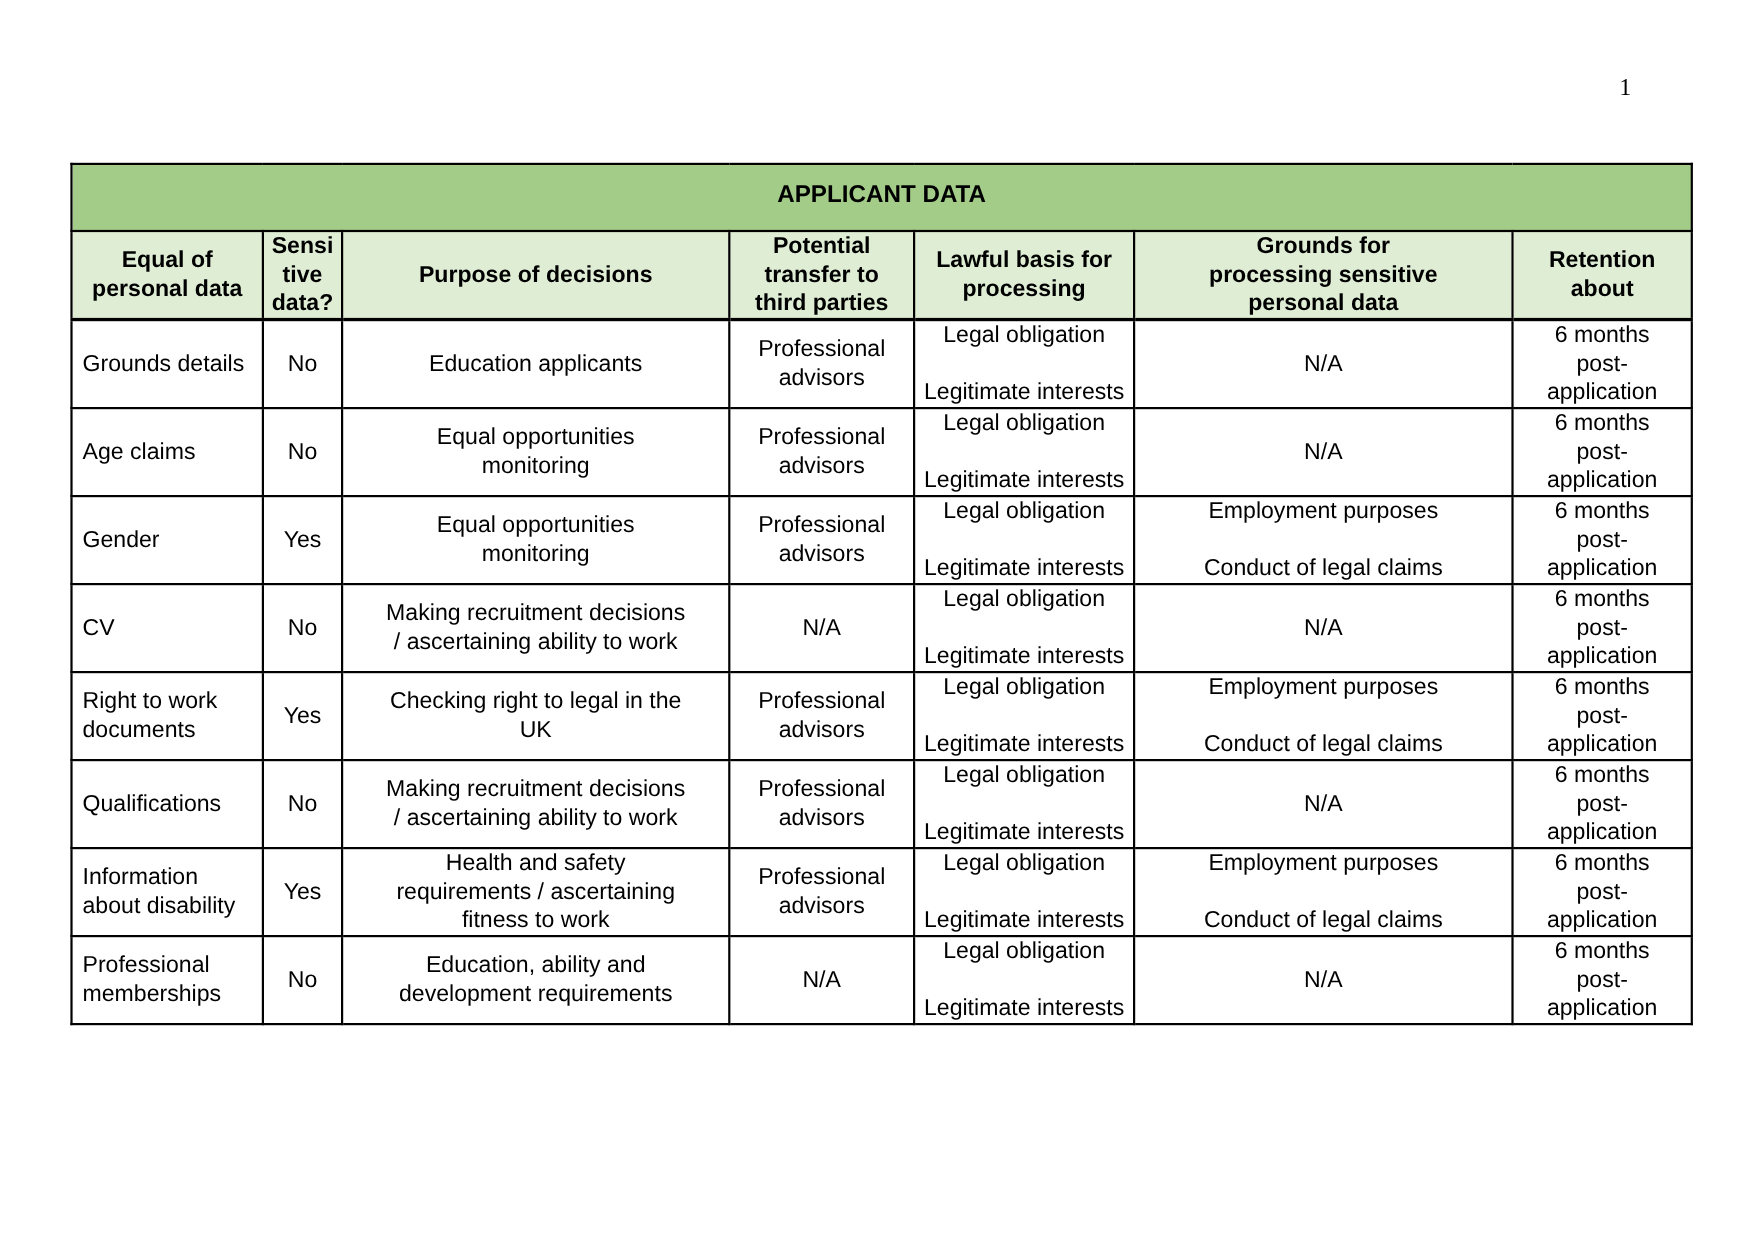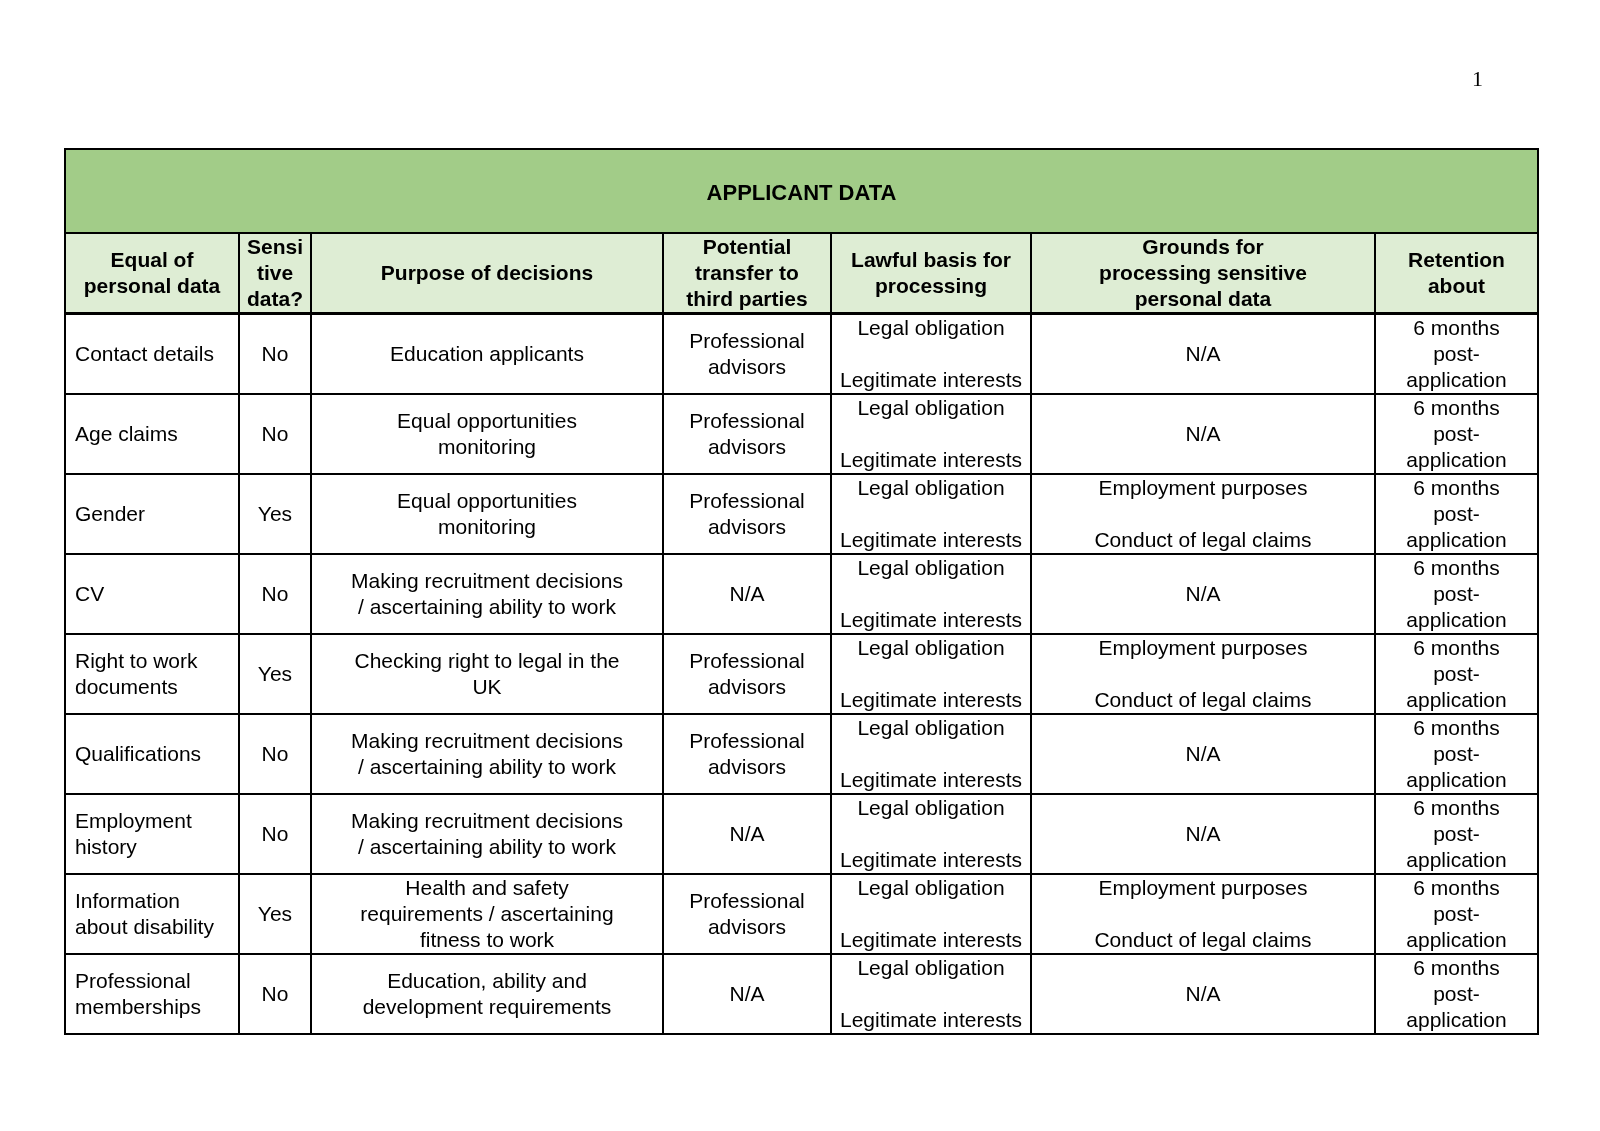--- a/index.html
+++ b/index.html
@@ -37,26 +37,26 @@
     border: 2px solid #000000;
     font-size: 21px;
     line-height: 26px;
     white-space: pre-line;
     text-align: center;
     vertical-align: middle;
     padding: 0;
     overflow: hidden;
   }
   tr.title-row th {
-    height: 84px;
+    height: 61px;
     background: #A2CC88;
     font-size: 22px;
     font-weight: bold;
     vertical-align: top;
-    padding-top: 30px;
+    padding-top: 14px;
   }
   tr.header-row th {
     height: 80px;
     background: #DEEDD4;
     font-weight: bold;
     border-bottom: 3px solid #000000;
     padding: 0 4px;
   }
   tbody td { height: 80px; background: #ffffff; }
   tbody td.col-type {
@@ -100,21 +100,21 @@
 processing</th>
         <th>Grounds for
 processing sensitive
 personal data</th>
         <th>Retention
 about</th>
       </tr>
     </thead>
     <tbody>
       <tr>
-        <td class="col-type">Contact details</td>
+        <td class="col-type">Grounds details</td>
         <td>No</td>
         <td>Education applicants</td>
         <td>Professional
 advisors</td>
         <td>Legal obligation
 
 Legitimate interests</td>
         <td>N/A</td>
         <td>6 months
 post-
@@ -184,35 +184,20 @@
 post-
 application</td>
       </tr>
       <tr>
         <td class="col-type">Qualifications</td>
         <td>No</td>
         <td>Making recruitment decisions
 / ascertaining ability to work</td>
         <td>Professional
 advisors</td>
-        <td>Legal obligation
-
-Legitimate interests</td>
-        <td>N/A</td>
-        <td>6 months
-post-
-application</td>
-      </tr>
-      <tr>
-        <td class="col-type">Employment
-history</td>
-        <td>No</td>
-        <td>Making recruitment decisions
-/ ascertaining ability to work</td>
-        <td>N/A</td>
         <td>Legal obligation
 
 Legitimate interests</td>
         <td>N/A</td>
         <td>6 months
 post-
 application</td>
       </tr>
       <tr>
         <td class="col-type">Information

